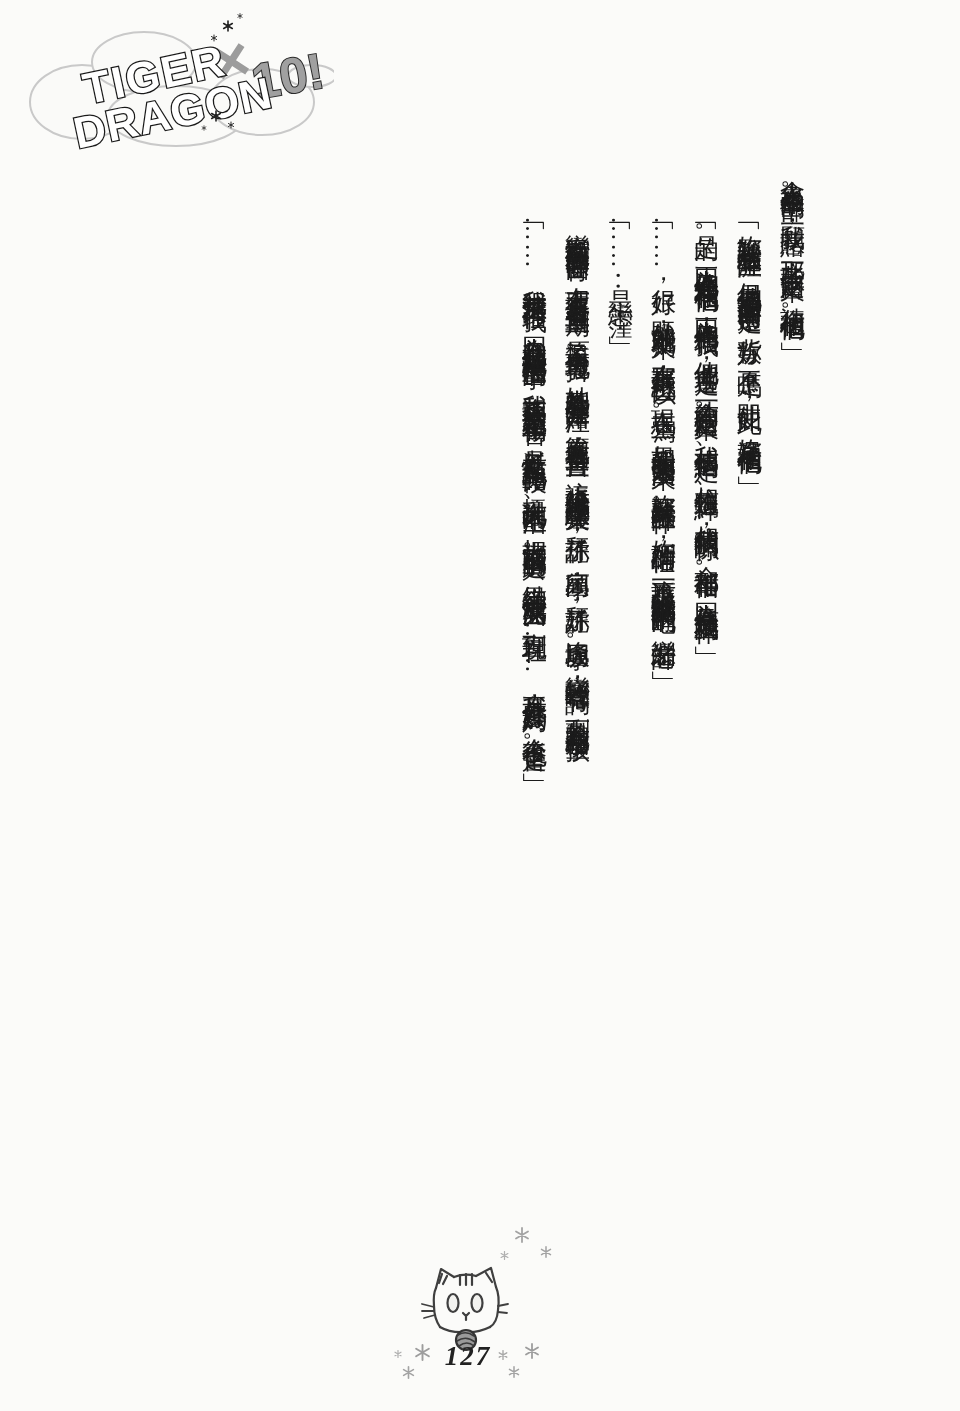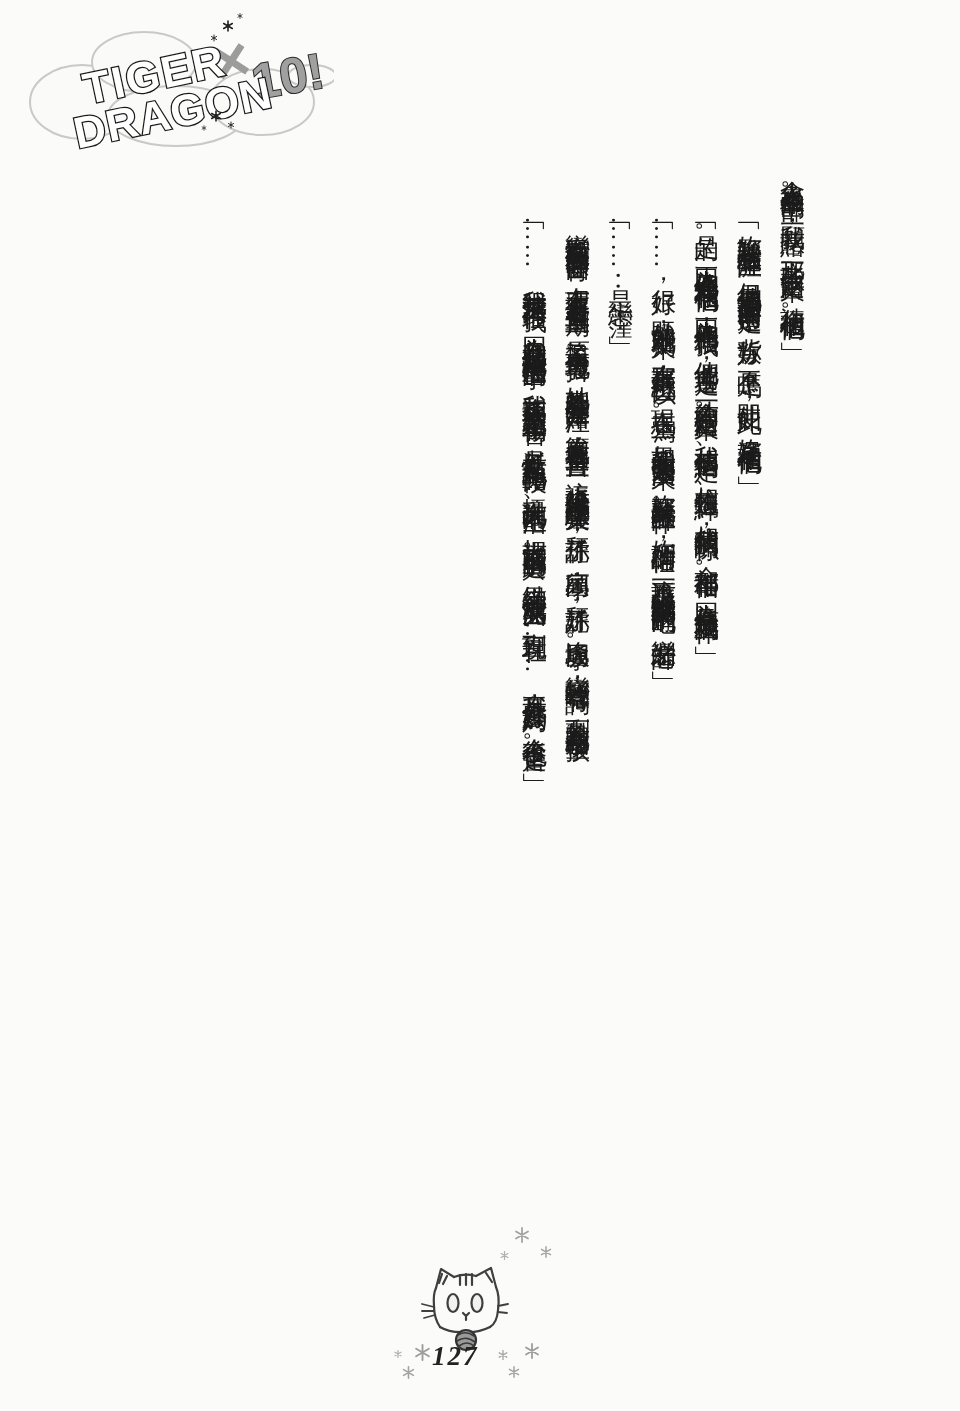--- a/index.html
+++ b/index.html
@@ -25,20 +25,21 @@
     letter-spacing:2px;
     color:#1b1b1b;
     font-family:"Liberation Serif", serif;
   }
   .story-text p{margin:0;padding:0;text-indent:54px;}
   .story-text p.continued{text-indent:0;}
   
   .cat{position:absolute;left:420px;top:1264px;width:90px;height:92px;}
   .page-number{
     position:absolute;left:432px;top:1341px;width:72px;
+    text-align:center;
     font-family:"Liberation Serif", serif;
     font-style:italic;font-weight:bold;
     font-size:27px;color:#222;
     letter-spacing:2px;
   }
   .sparkle{position:absolute;}
 </style>
 </head>
 <body>
 

